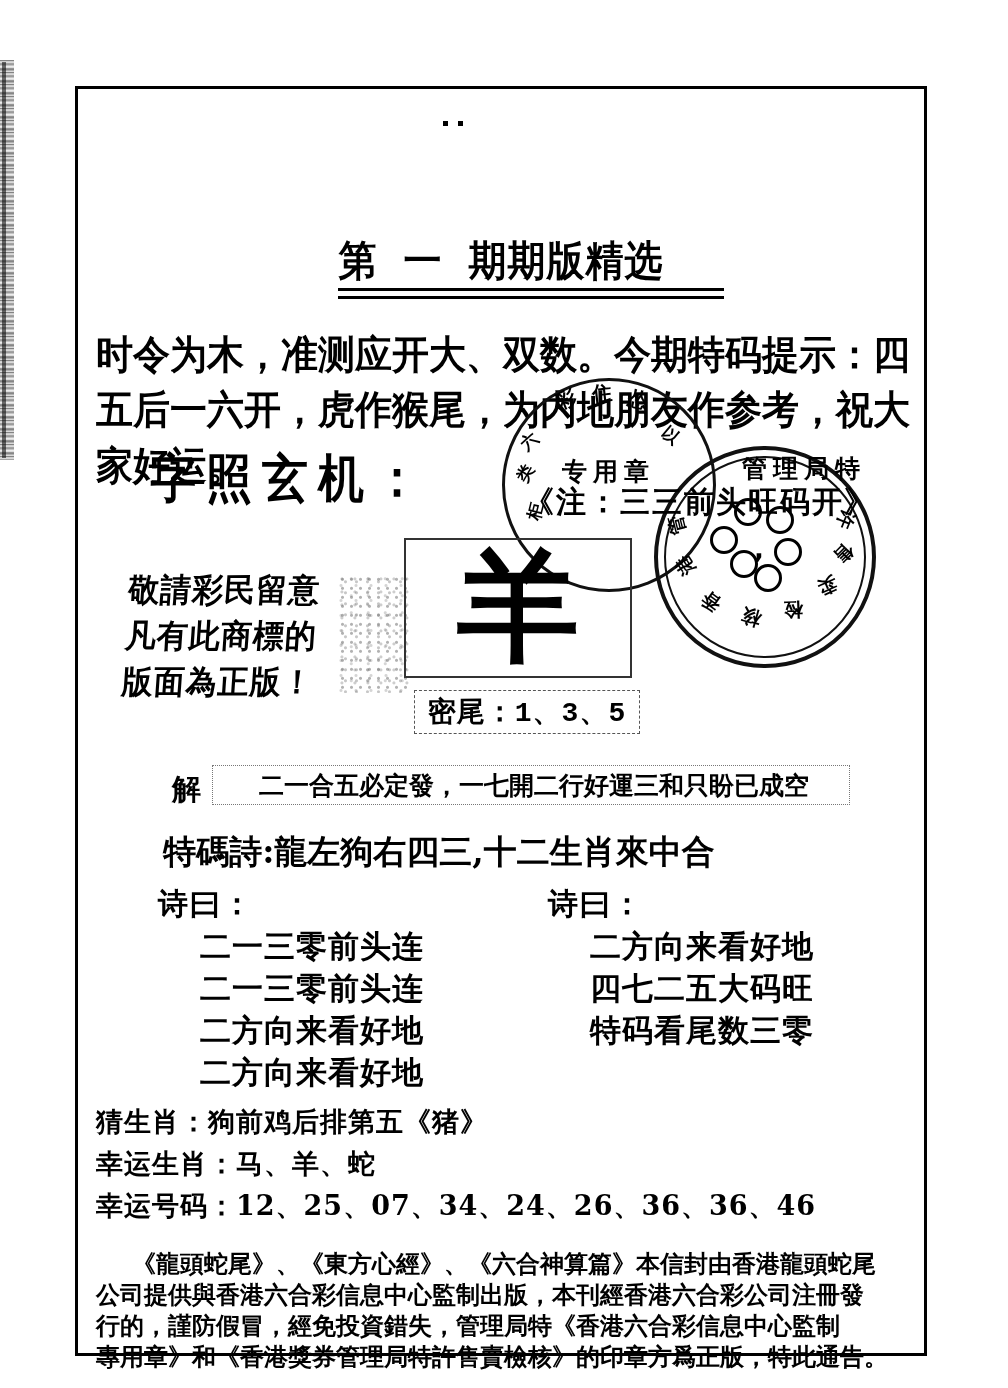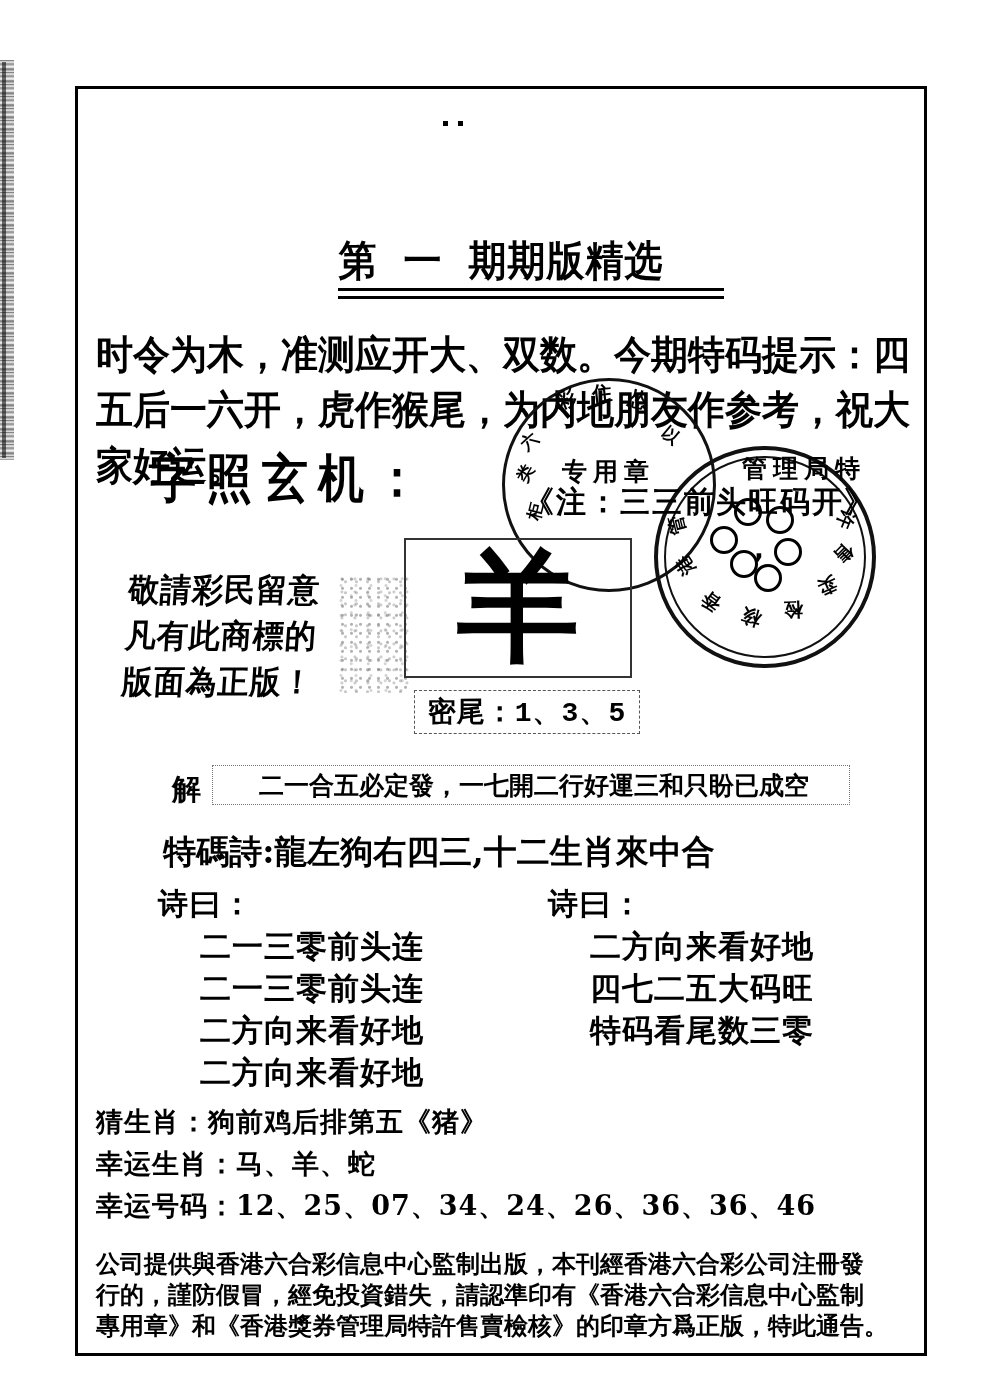--- a/index.html
+++ b/index.html
@@ -301,18 +301,19 @@
     <div class="line">二方向来看好地</div>
     <div class="line">四七二五大码旺</div>
     <div class="line">特码看尾数三零</div>
   </div>
 
   <div class="info info-1">猜生肖：狗前鸡后排第五《猪》</div>
   <div class="info info-2">幸运生肖：马、羊、蛇</div>
   <div class="info info-3">幸运号码：12、25、07、34、24、26、36、36、46</div>
 
   <div class="footer">
+    <p class="indent">《龍頭蛇尾》、《東方心經》、《六合神算篇》本信封由香港龍頭蛇尾</p>
     <p>公司提供與香港六合彩信息中心監制出版，本刊經香港六合彩公司注冊發</p>
-    <p>行的，謹防假冒，經免投資錯失，請認準印有《香港六合彩信息中心監制</p>
+    <p>行的，謹防假冒，經免投資錯失，管理局特《香港六合彩信息中心監制</p>
     <p>專用章》和《香港獎券管理局特許售賣檢核》的印章方爲正版，特此通告。</p>
   </div>
 
 </div>
 
 </body></html>

